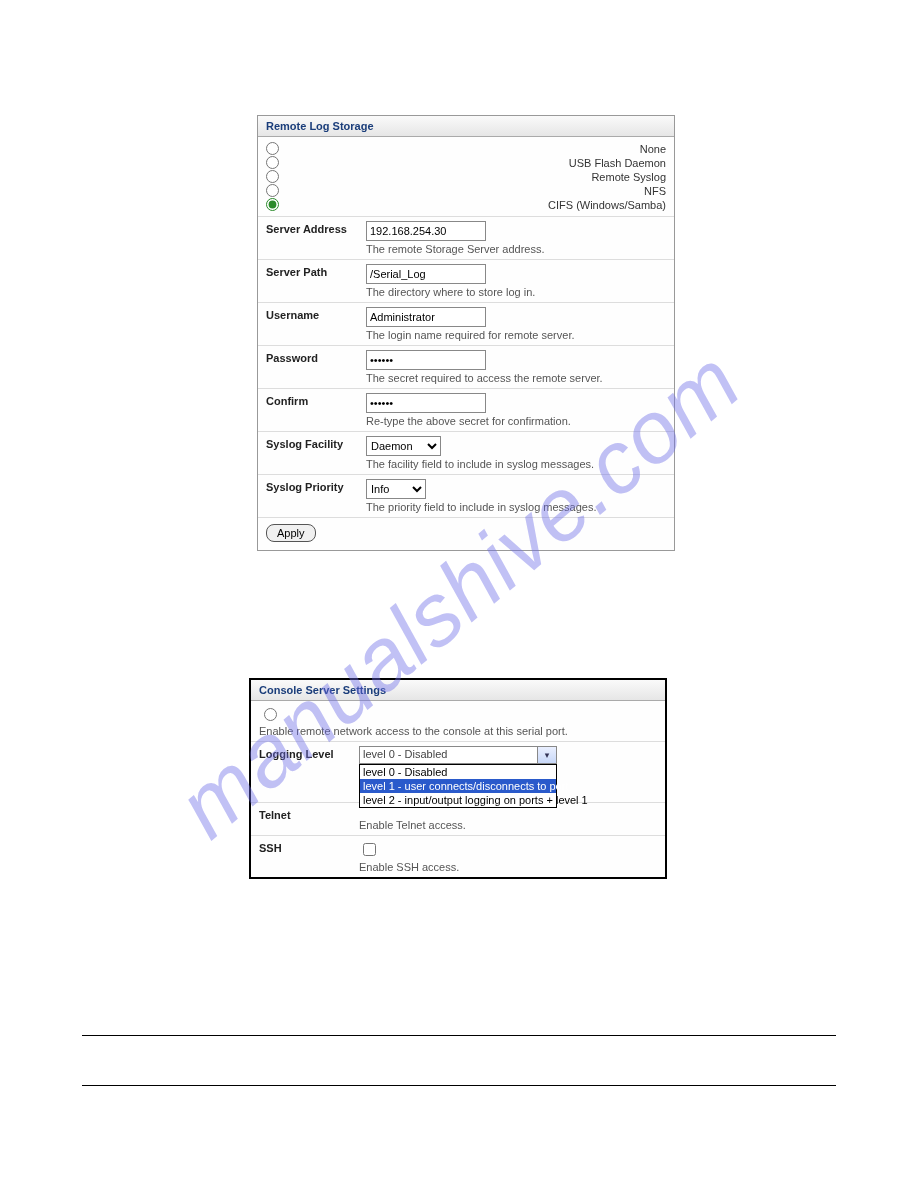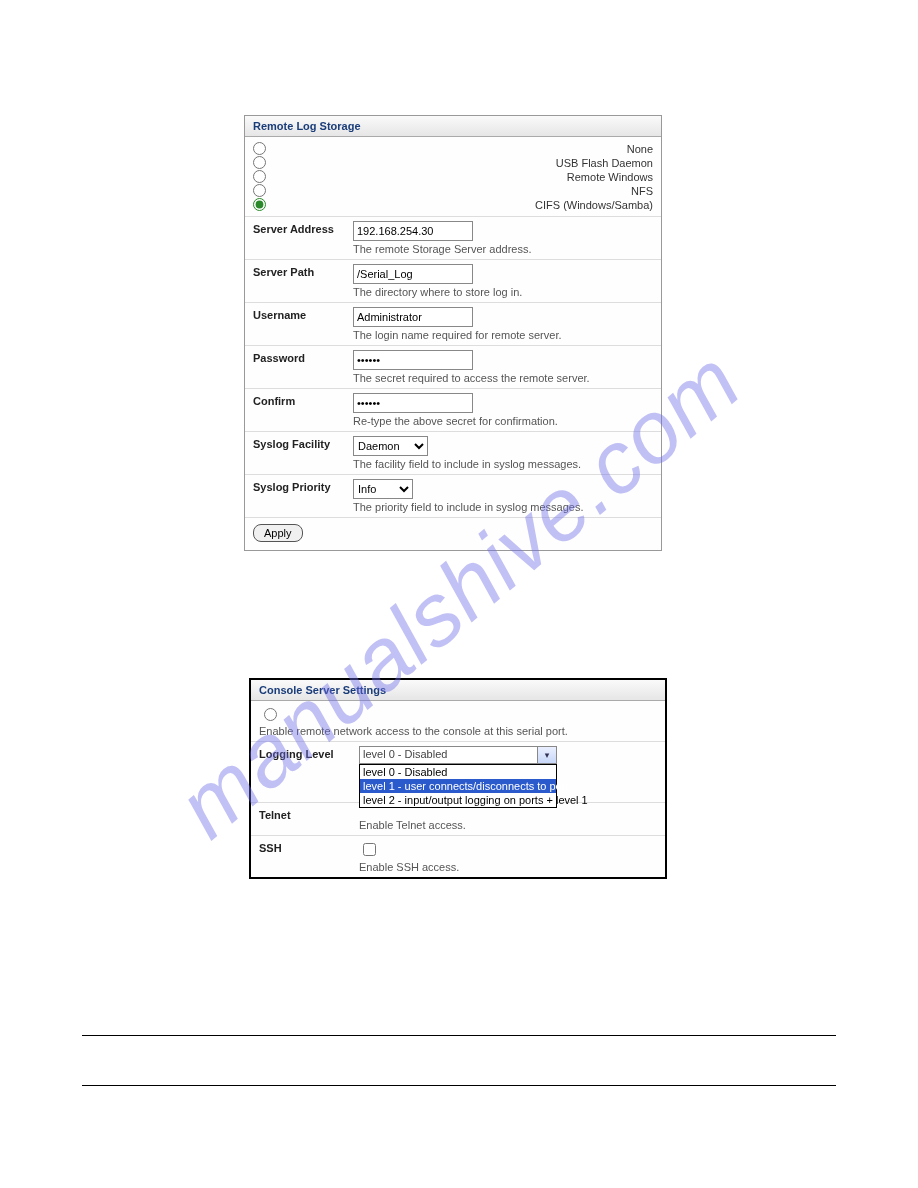--- a/index.html
+++ b/index.html
@@ -149,37 +149,37 @@
     left: 82px;
     right: 82px;
     border-top: 1px solid #000;
     height: 0;
   }
 </style>
 </head>
 <body>
 <div class="page">
 
-<div class="panel" style="left:244px; top:115px; width:418px;">
+<div class="panel" style="left:257px; top:115px; width:418px;">
   <div class="panel-header">Remote Log Storage</div>
   <div class="panel-body">
 
     <div class="field-row">
       <div class="field-content">
         <div class="radio-line">
               <input type="radio" name="st" style="">
               <span>None</span>
             </div>
         <div class="radio-line">
               <input type="radio" name="st" style="">
               <span>USB Flash Daemon</span>
             </div>
         <div class="radio-line">
               <input type="radio" name="st" style="">
-              <span>Remote Windows</span>
+              <span>Remote Syslog</span>
             </div>
         <div class="radio-line">
               <input type="radio" name="st" style="">
               <span>NFS</span>
             </div>
         <div class="radio-line">
               <input type="radio" name="st" checked="" style="accent-color: rgb(42, 138, 42);">
               <span>CIFS (Windows/Samba)</span>
             </div>
       </div>

